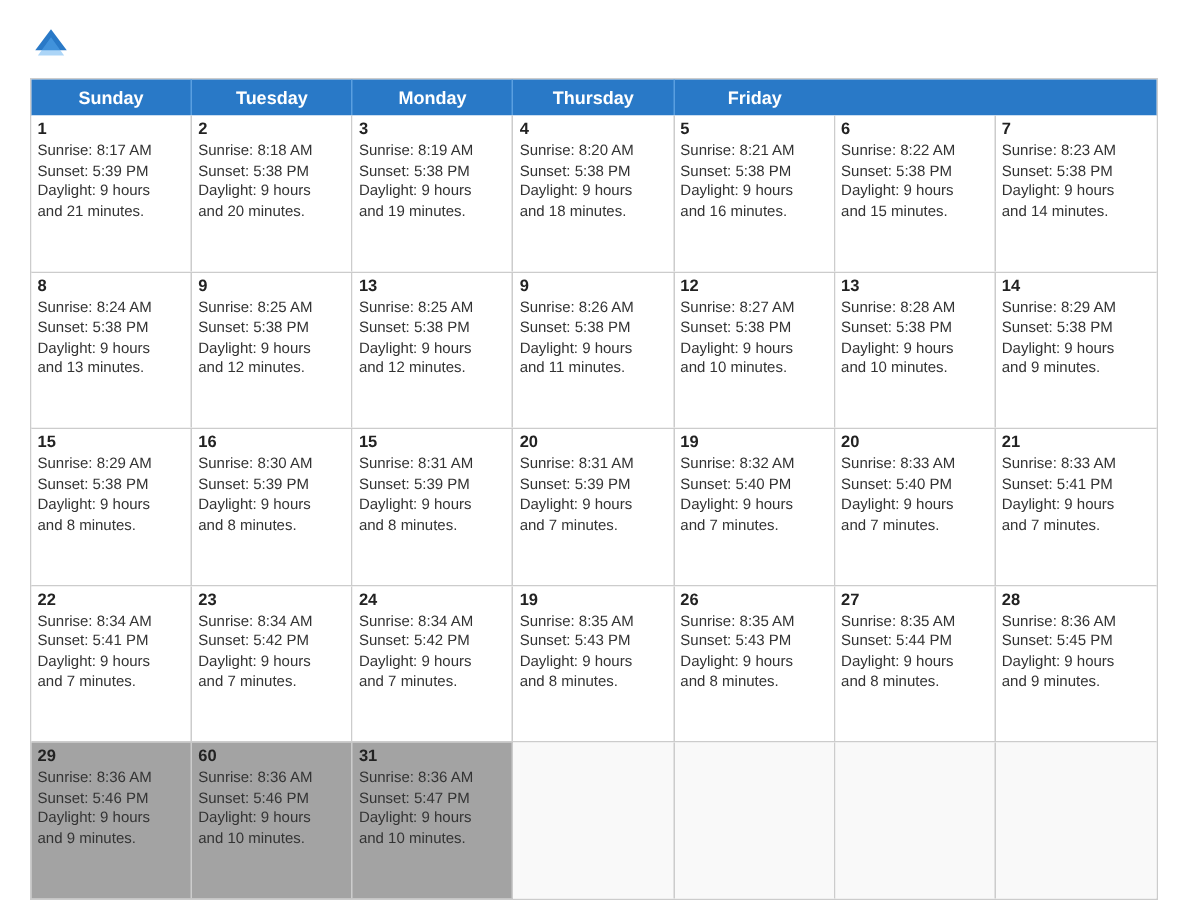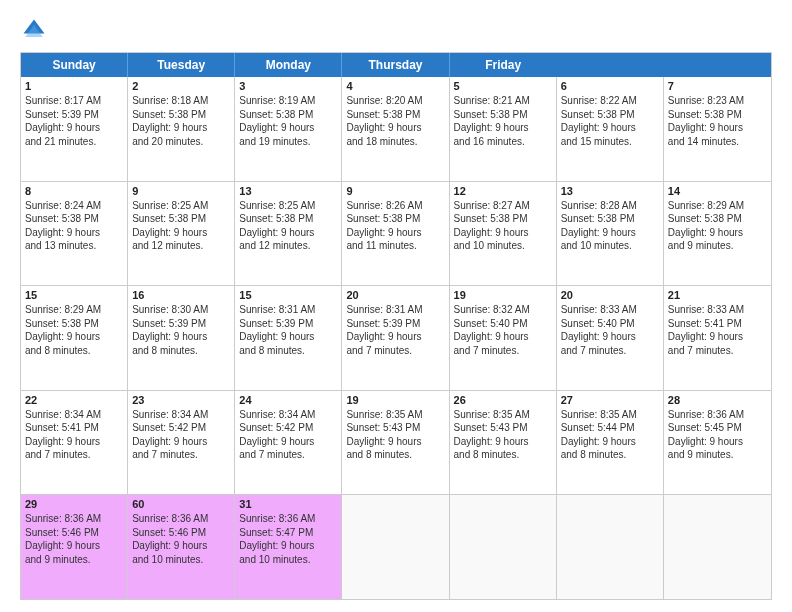--- a/index.html
+++ b/index.html
@@ -96,21 +96,21 @@
     .cal-cell {
       border-right: 1px solid #ccc;
       padding: 3px 4px;
       font-size: 9px;
       color: #333;
       vertical-align: top;
       background: #fff;
     }
     .cal-cell:last-child { border-right: none; }
     .cal-cell.empty { background: #f9f9f9; }
-    .cal-cell.shaded { background: #f0abfc; }
+    .cal-cell.shaded { background: #a3a3a3; }
     .day-num {
       font-size: 11px;
       font-weight: bold;
       color: #222;
       margin-bottom: 2px;
     }
     .cell-text {
       font-size: 10px;
       color: #333;
       line-height: 1.35;

